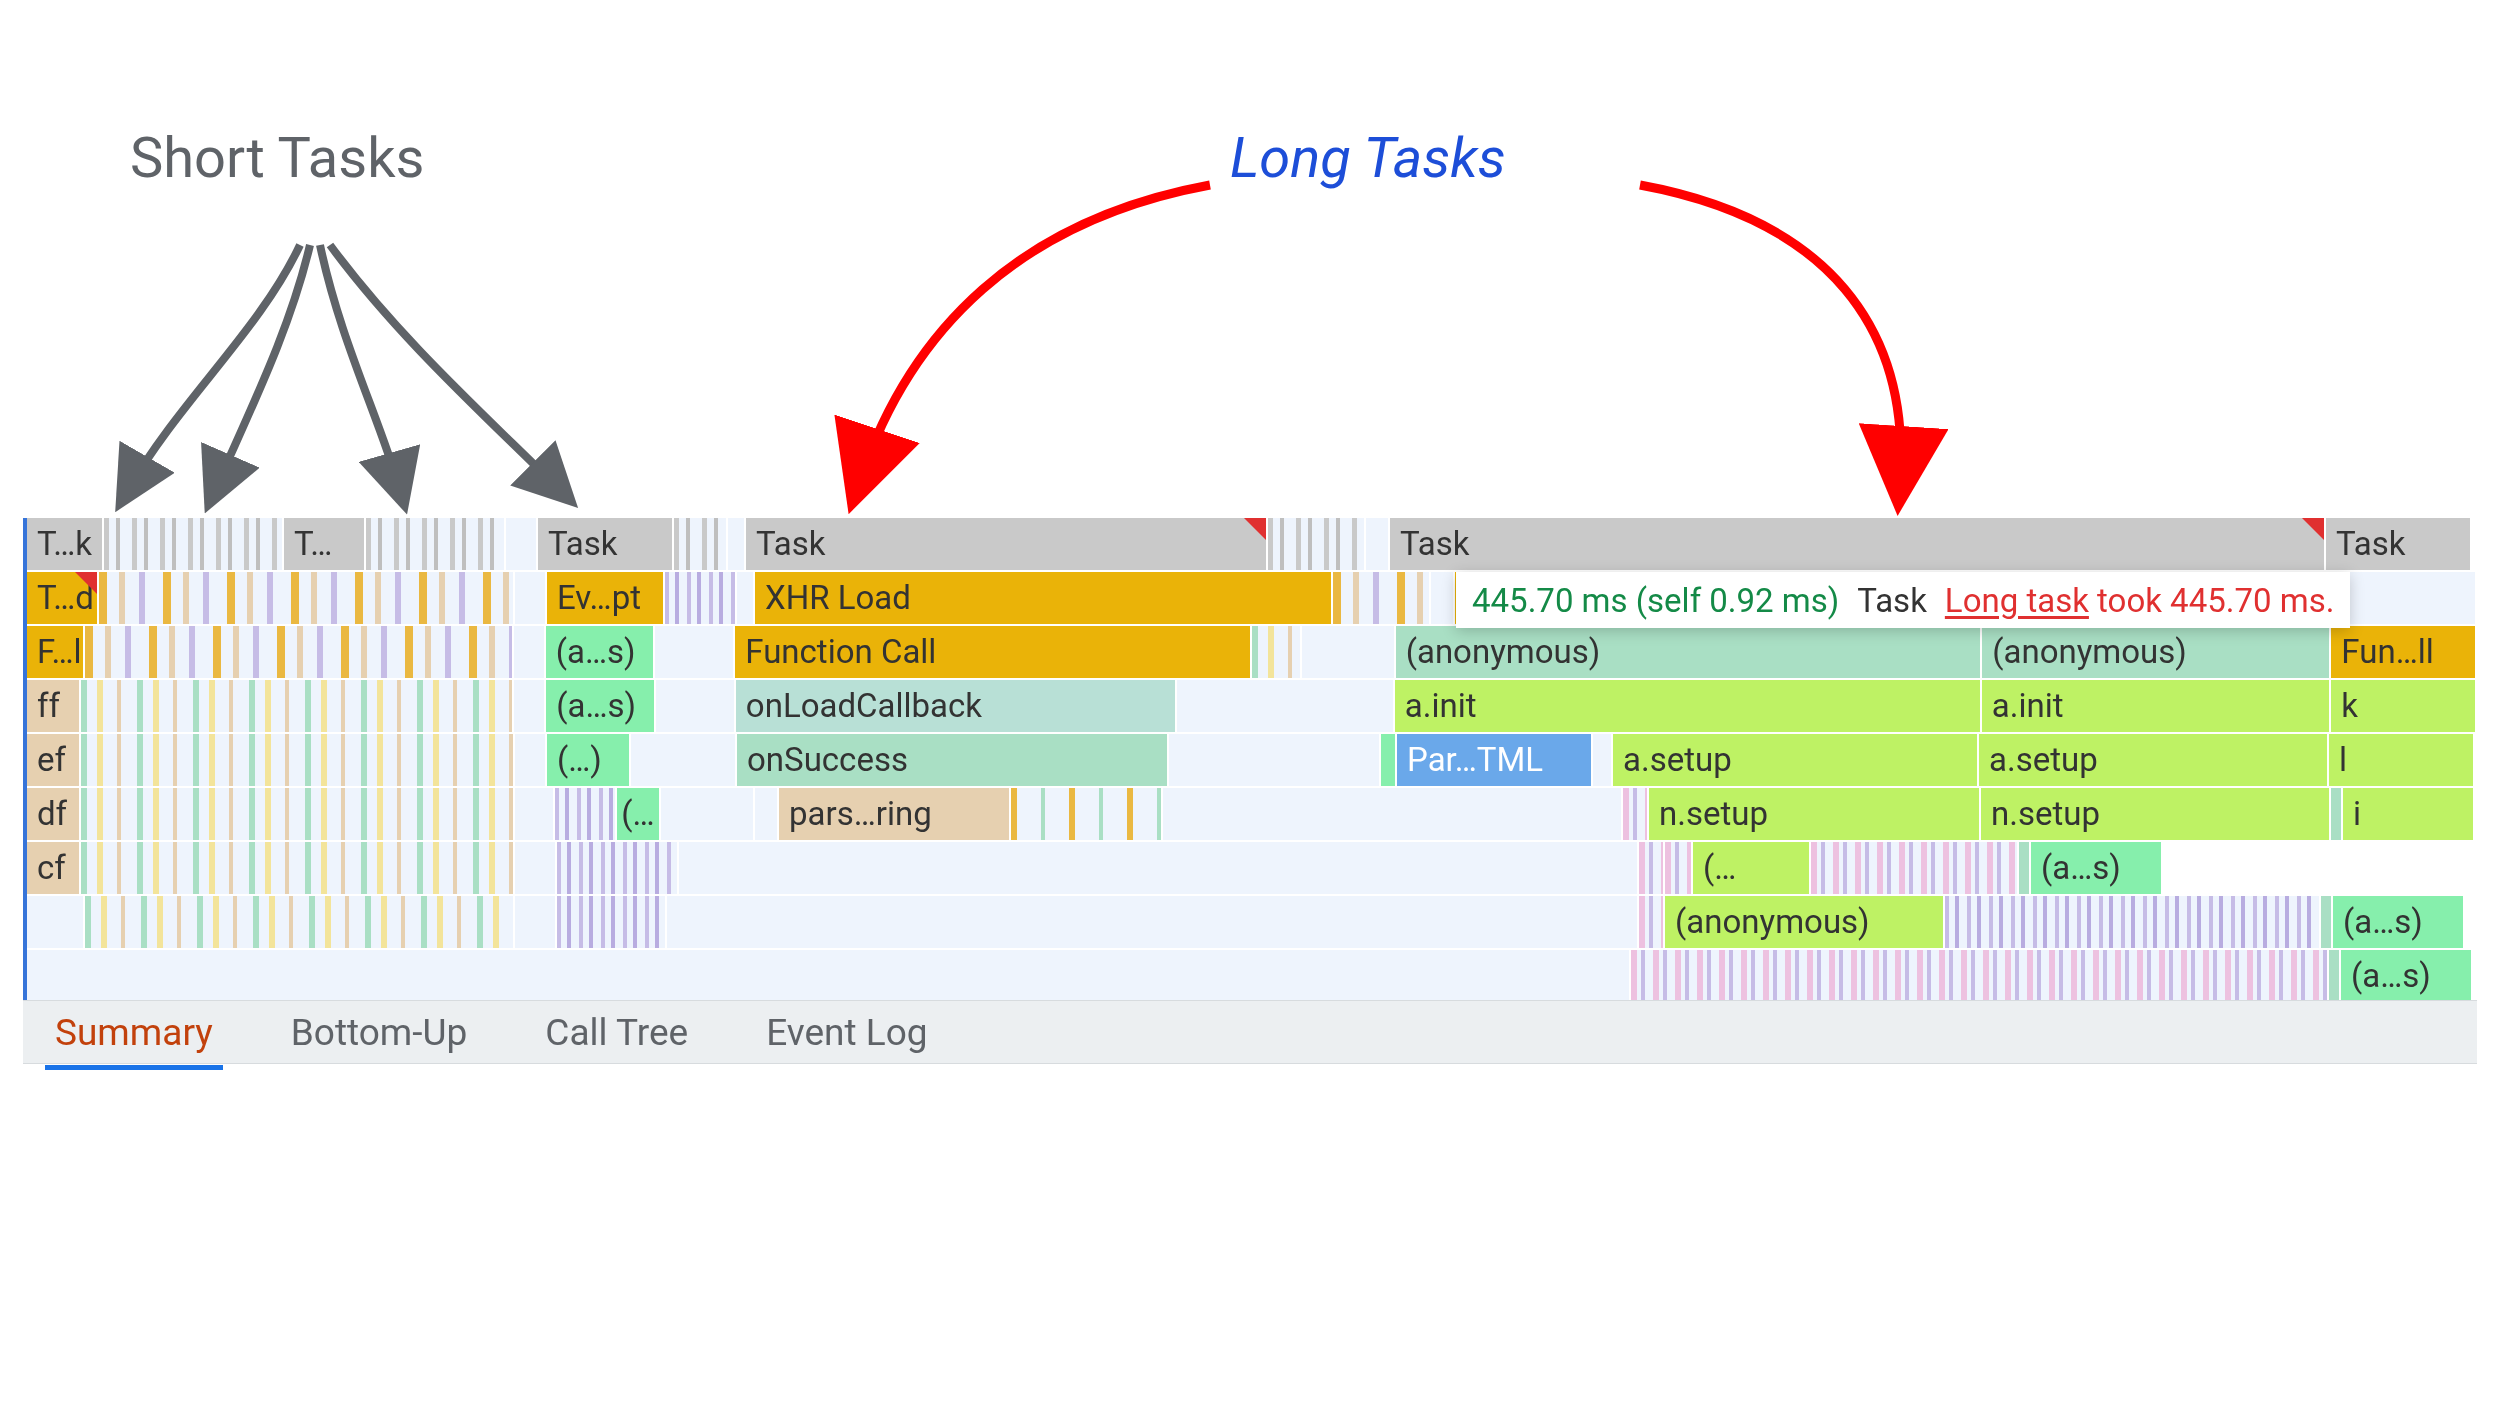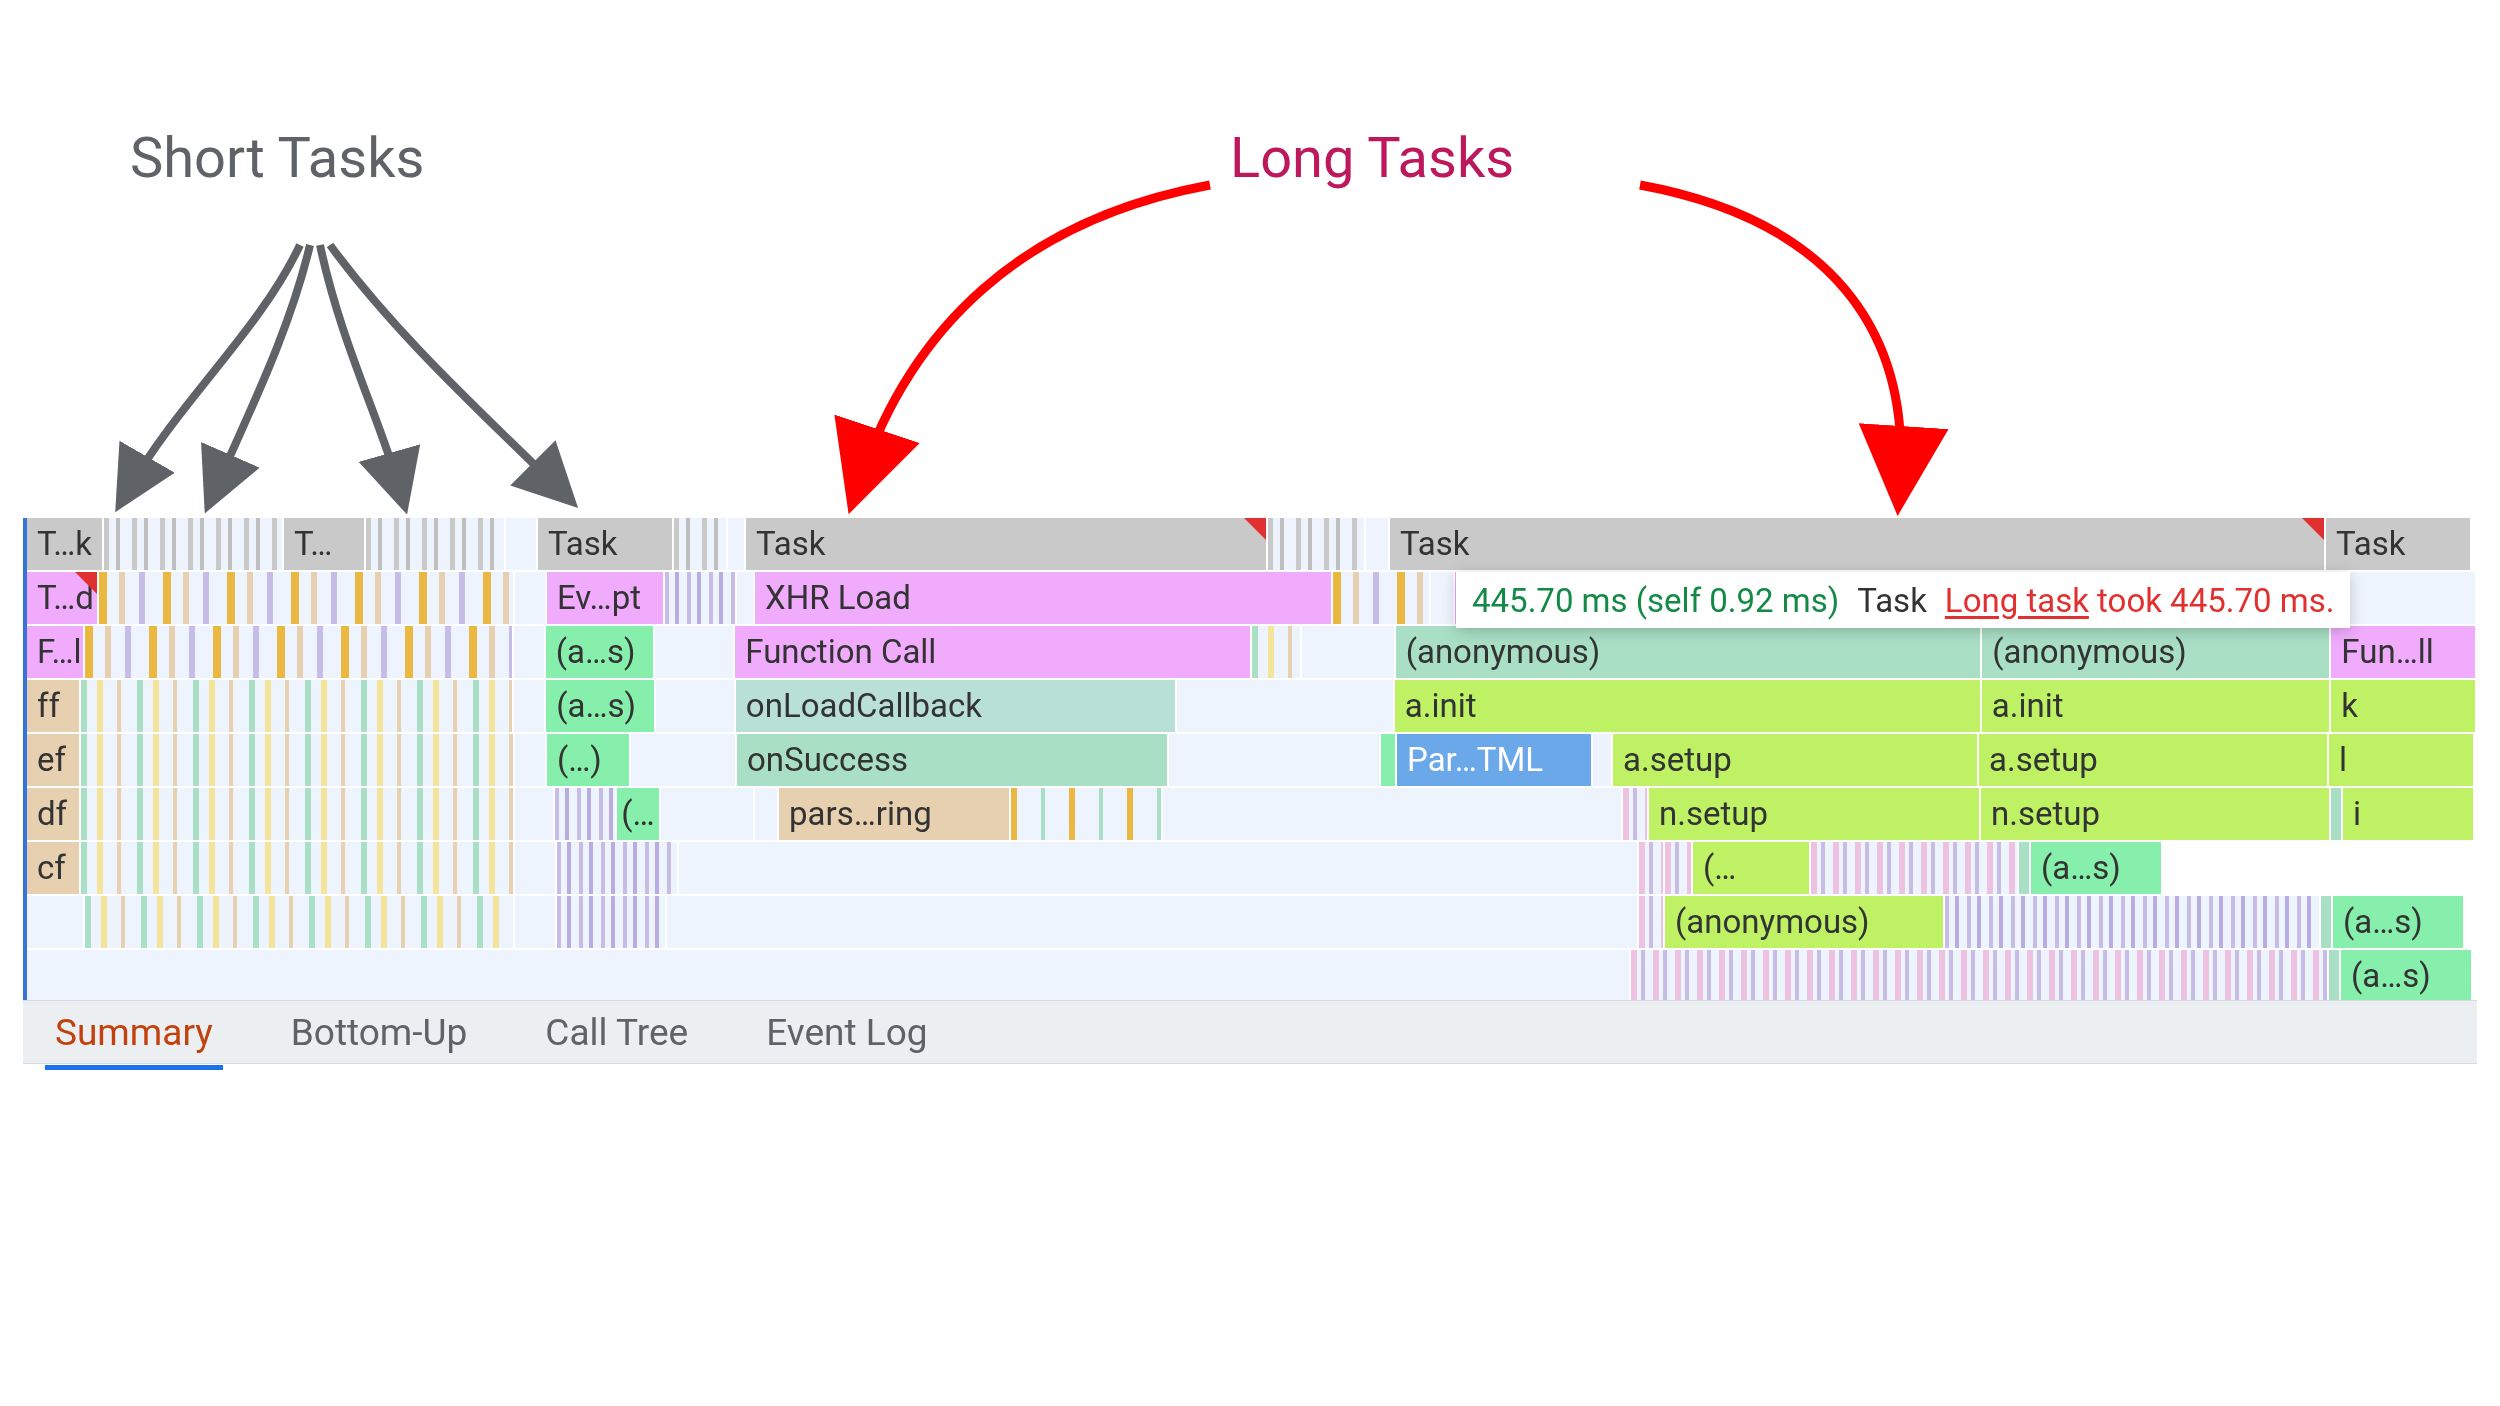--- a/index.html
+++ b/index.html
@@ -1,31 +1,31 @@
 <!DOCTYPE html>
 <html><head>
 <meta charset="utf-8">
 <style>
   * { box-sizing: border-box; margin: 0; padding: 0; }
   html, body { width: 2500px; height: 1406px; background: #fff; font-family: "Roboto", "Segoe UI", Arial, sans-serif; }
   .canvas { position: relative; width: 2500px; height: 1406px; }
 
   .annotations { position: absolute; left: 0; top: 0; width: 100%; height: 520px; pointer-events: none; }
   .ann-short { position: absolute; left: 130px; top: 125px; font-size: 56px; color: #5f6368; font-weight: 400; }
-  .ann-long  { position: absolute; left: 1230px; top: 125px; font-size: 56px; color: #be185d; font-weight: 400; }
+  .ann-long  { position: absolute; left: 1230px; top: 125px; font-size: 56px; color: #1d4ed8; font-weight: 400; font-style: italic; }
 
   .flame { position: absolute; left: 23px; top: 518px; width: 2454px; border-left: 4px solid #3674d9; }
   .row { display: flex; height: 52px; margin-bottom: 2px; }
   .row.last { margin-bottom: 0; }
   .blk { position: relative; height: 52px; margin-right: 2px; font-size: 33px; color: #333; padding: 6px 10px; white-space: nowrap; overflow: hidden; }
   .blk.nolabel { padding: 0; }
   .gap { height: 52px; background: #eef4fd; margin-right: 2px; }
 
   .c-gray   { background: #c9c9c9; }
-  .c-amber  { background: #f0abfc; }
+  .c-amber  { background: #eab308; }
   .c-tan    { background: #e6d0b0; }
   .c-violet { background: #86efac; }
   .c-green  { background: #a9dfc4; }
   .c-teal   { background: #b8e0d6; }
   .c-pink   { background: #bef264; }
   .c-blue   { background: #6aa8ea; color: #fff; }
 
   .tri { position: absolute; top: 0; right: 0; width: 0; height: 0; border-left: 22px solid transparent; border-top: 22px solid #e03030; }
   .stripes-a { background-image: repeating-linear-gradient(90deg, #eab841 0 8px, #eef4fd 8px 20px, #e6d0b0 20px 26px, #eef4fd 26px 40px, #c6bce6 40px 46px, #eef4fd 46px 64px); }
   .stripes-b { background-image: repeating-linear-gradient(90deg, #a9dfc4 0 6px, #eef4fd 6px 16px, #f3e49a 16px 22px, #eef4fd 22px 36px, #e6d0b0 36px 40px, #eef4fd 40px 56px); }

